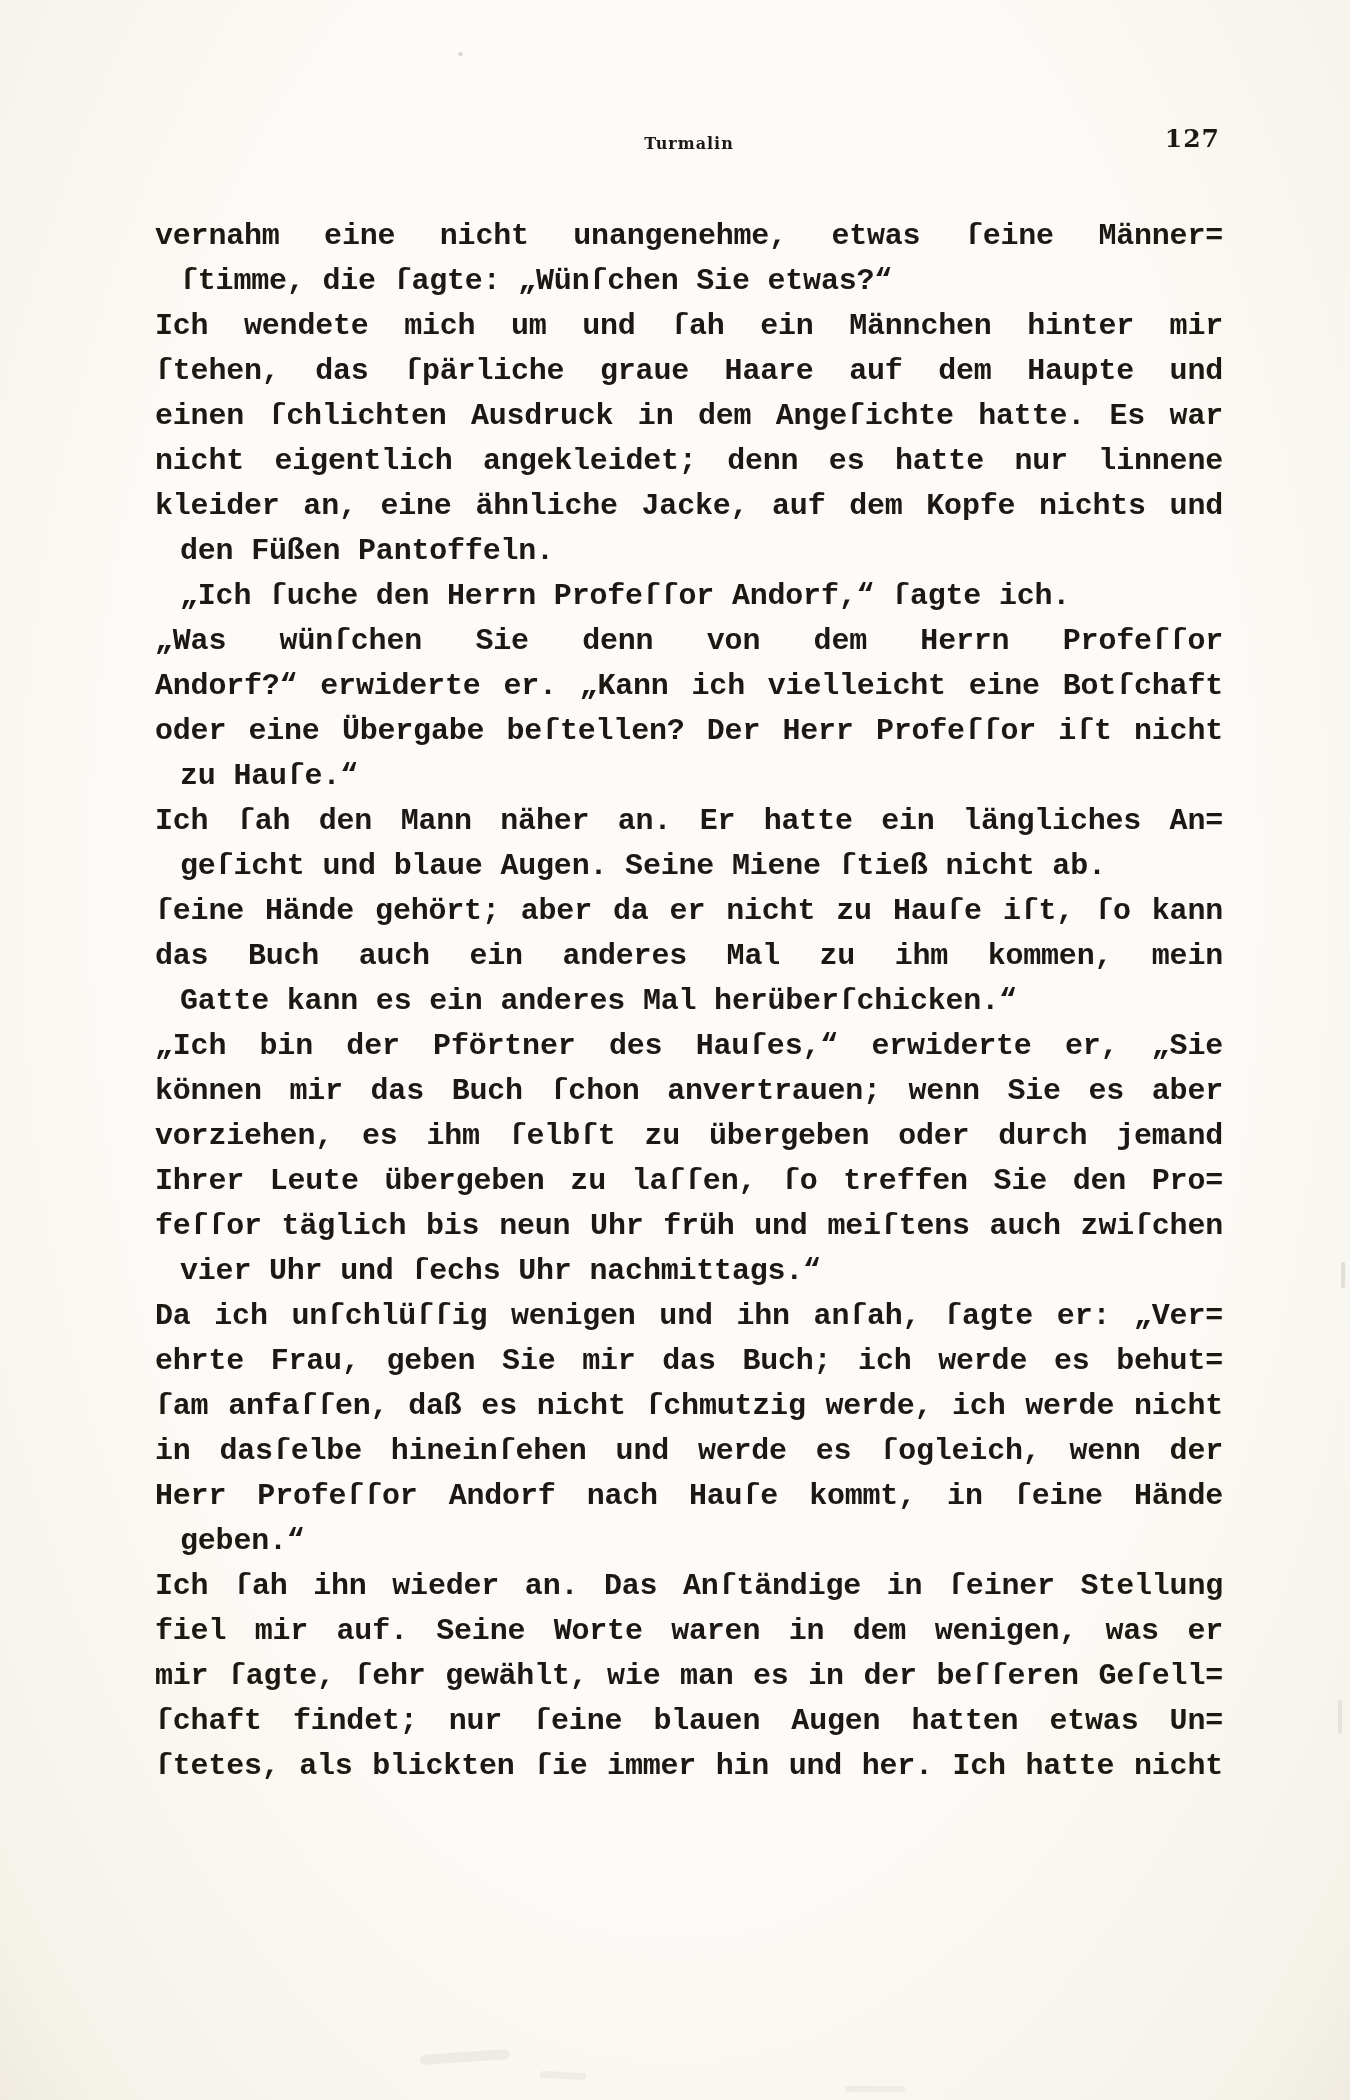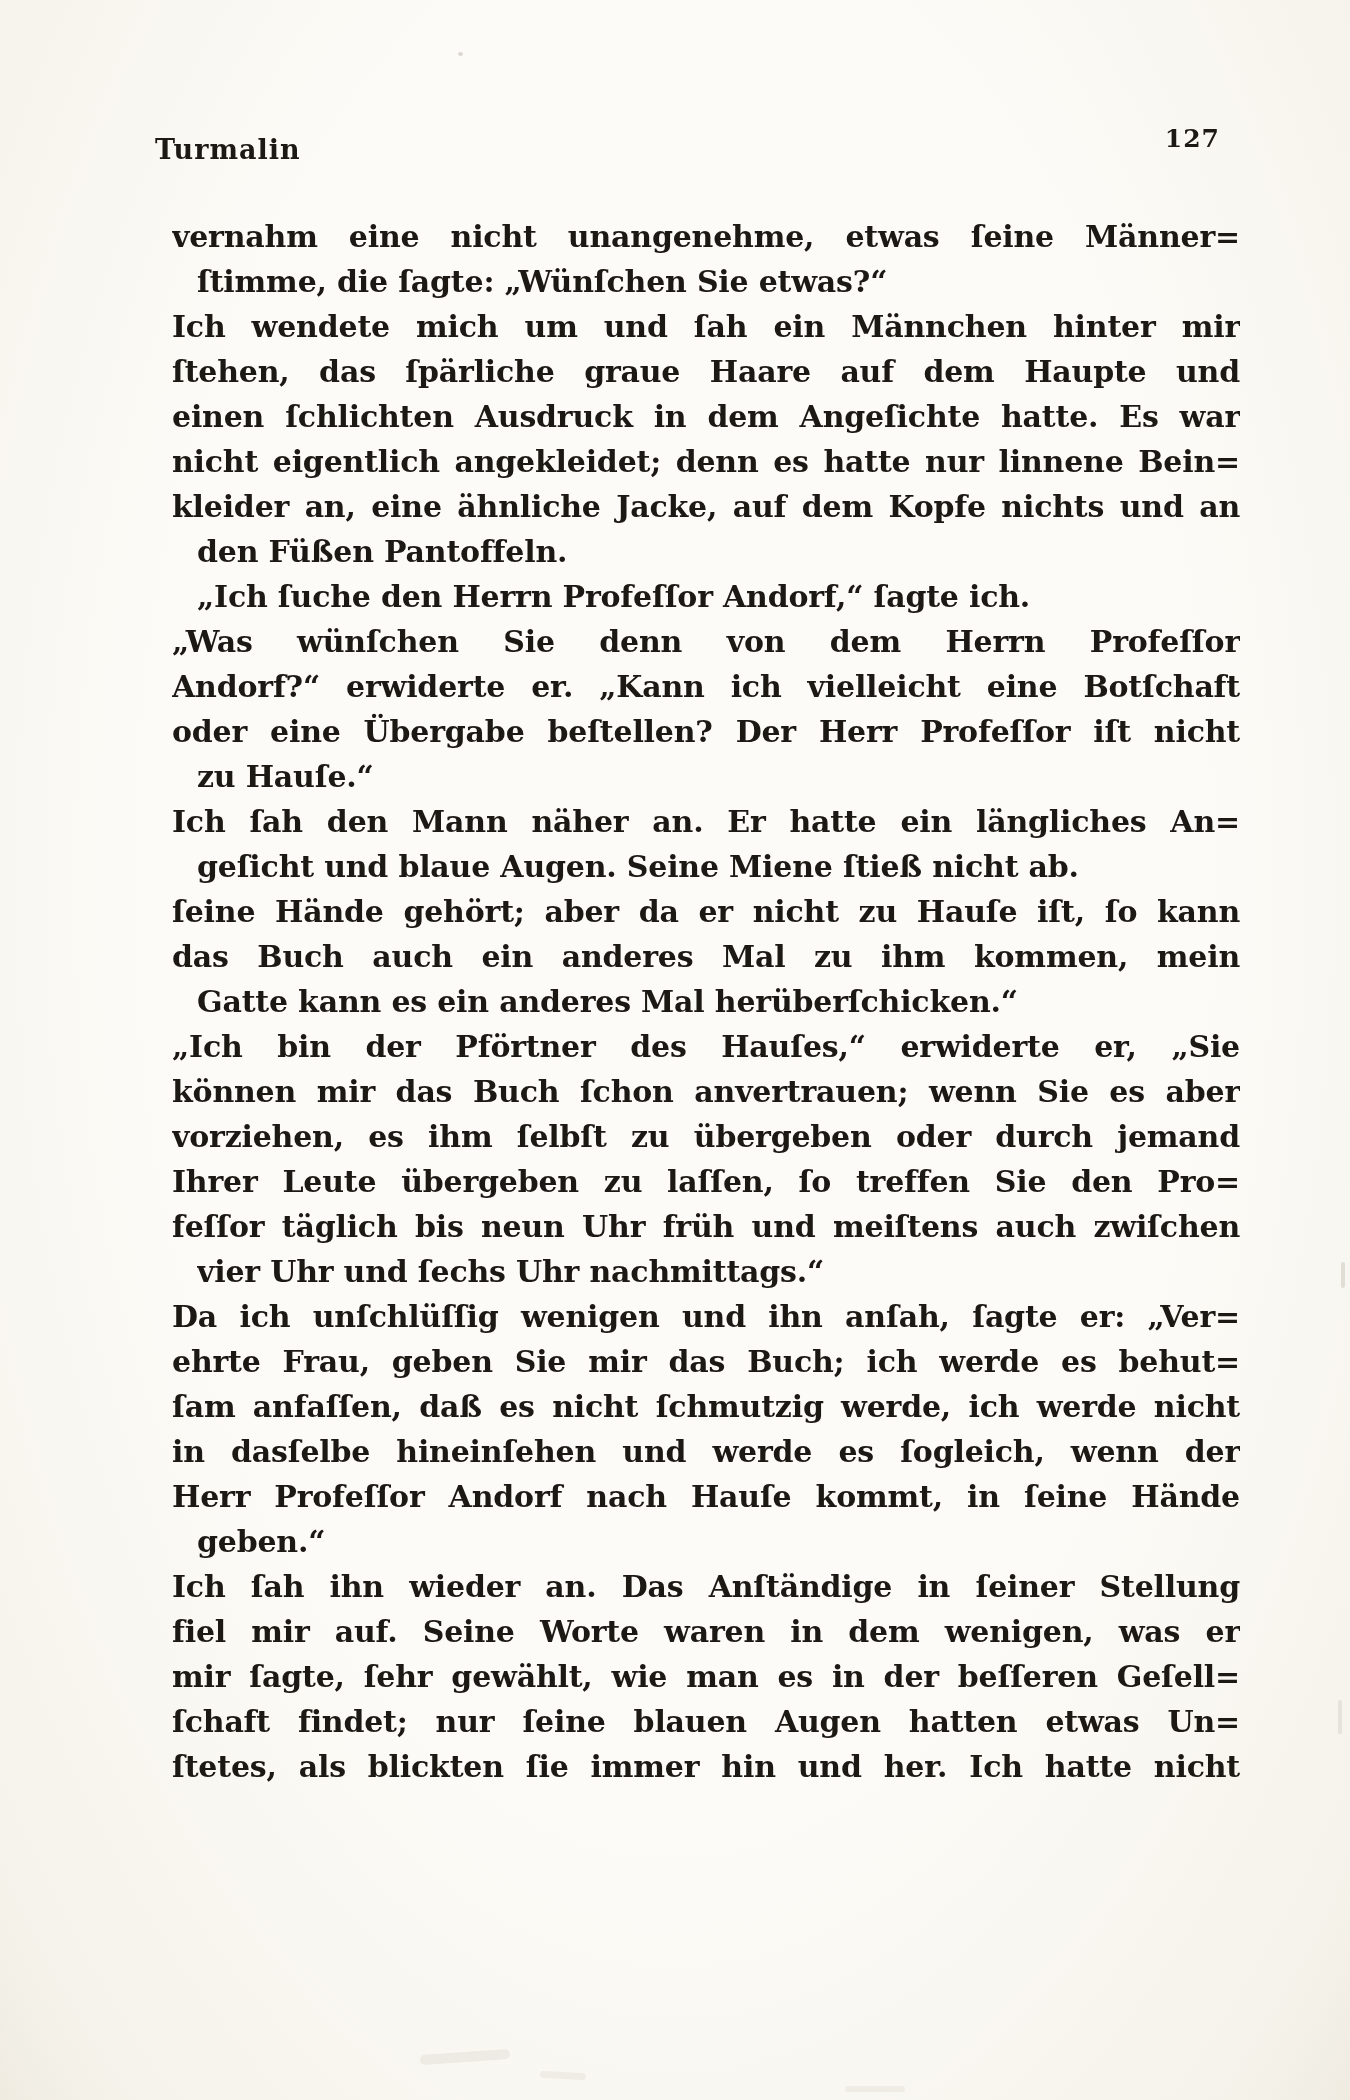--- a/index.html
+++ b/index.html
@@ -25,43 +25,45 @@
     top: 128px;
     left: 155px;
     width: 1068px;
     height: 52px;
   }
   .running-title {
     position: absolute;
     left: 0;
     right: 0;
     top: 6px;
-    font-size: 27px;
+    text-align: center;
+    font-size: 16px;
     font-weight: 700;
     letter-spacing: 1px;
     color: var(--ink, #1c1813);
   }
   .page-number {
     position: absolute;
     right: 3px;
     top: -4px;
     font-size: 25px;
     font-weight: 700;
     letter-spacing: 1px;
     color: var(--ink, #1c1813);
   }
   .body-text {
     position: absolute;
     top: 214px;
-    left: 172px;
+    left: 155px;
     width: 1068px;
     font-size: 30px;
     font-weight: 700;
     letter-spacing: -0.2px;
     color: var(--ink, #1c1813);
+    font-family: Liberation Mono, monospace;
   }
   .paragraph {
     margin: 0;
   }
   .line {
     height: 45px;
     line-height: 45px;
     overflow: hidden;
     text-align: justify;
     text-align-last: justify;

